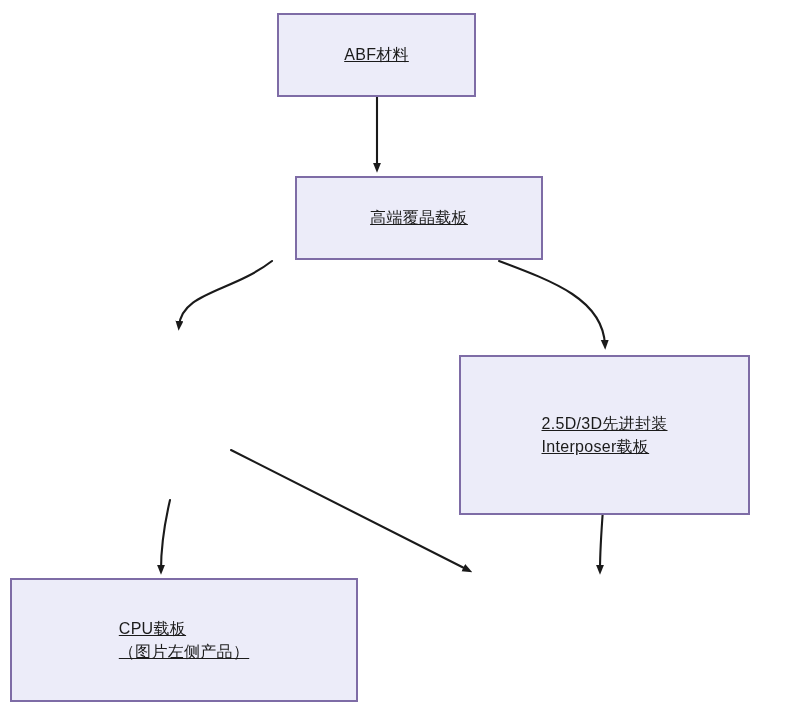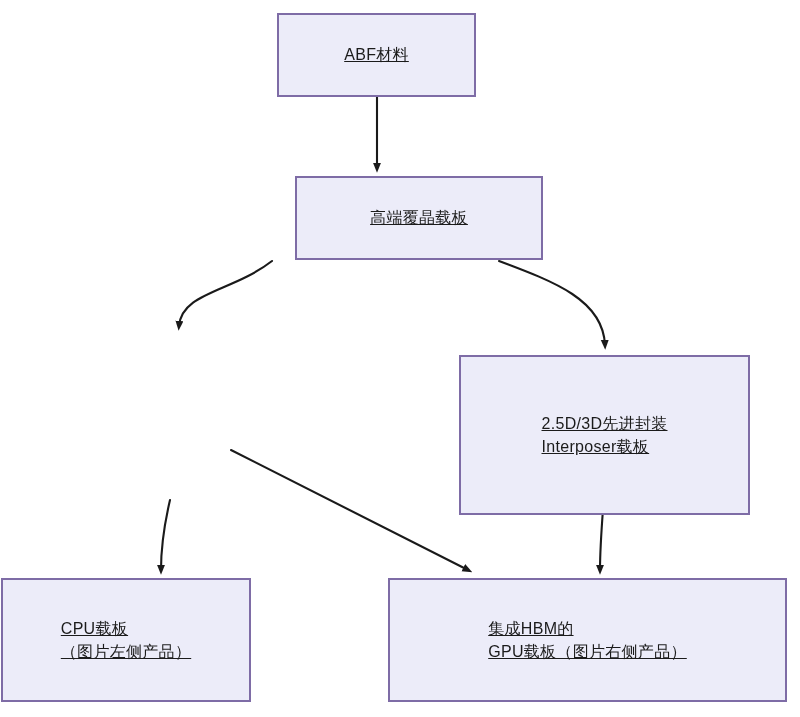--- a/index.html
+++ b/index.html
@@ -96,23 +96,19 @@
   <div class="node" style="left: 251px; top: 176px; width: 248px; height: 84px; margin-left: 44px;">
     <span class="label">高端覆晶载板</span>
   </div>
 
 
   <div class="node" style="left: 459px; top: 355px; width: 291px; height: 160px;">
     <span class="label">2.5D/3D先进封装
 Interposer载板</span>
   </div>
 
-  <div class="node" style="left: 1px; top: 578px; width: 250px; height: 124px;">
+  <div class="node" style="left: 10px; top: 578px; width: 348px; height: 124px;">
     <span class="label">CPU载板
 （图片左侧产品）</span>
   </div>
 
-  <div class="node" style="left: 388px; top: 578px; width: 399px; height: 124px;">
-    <span class="label">集成HBM的
-GPU载板（图片右侧产品）</span>
-  </div>
 
 </div>
 
 </body></html>

